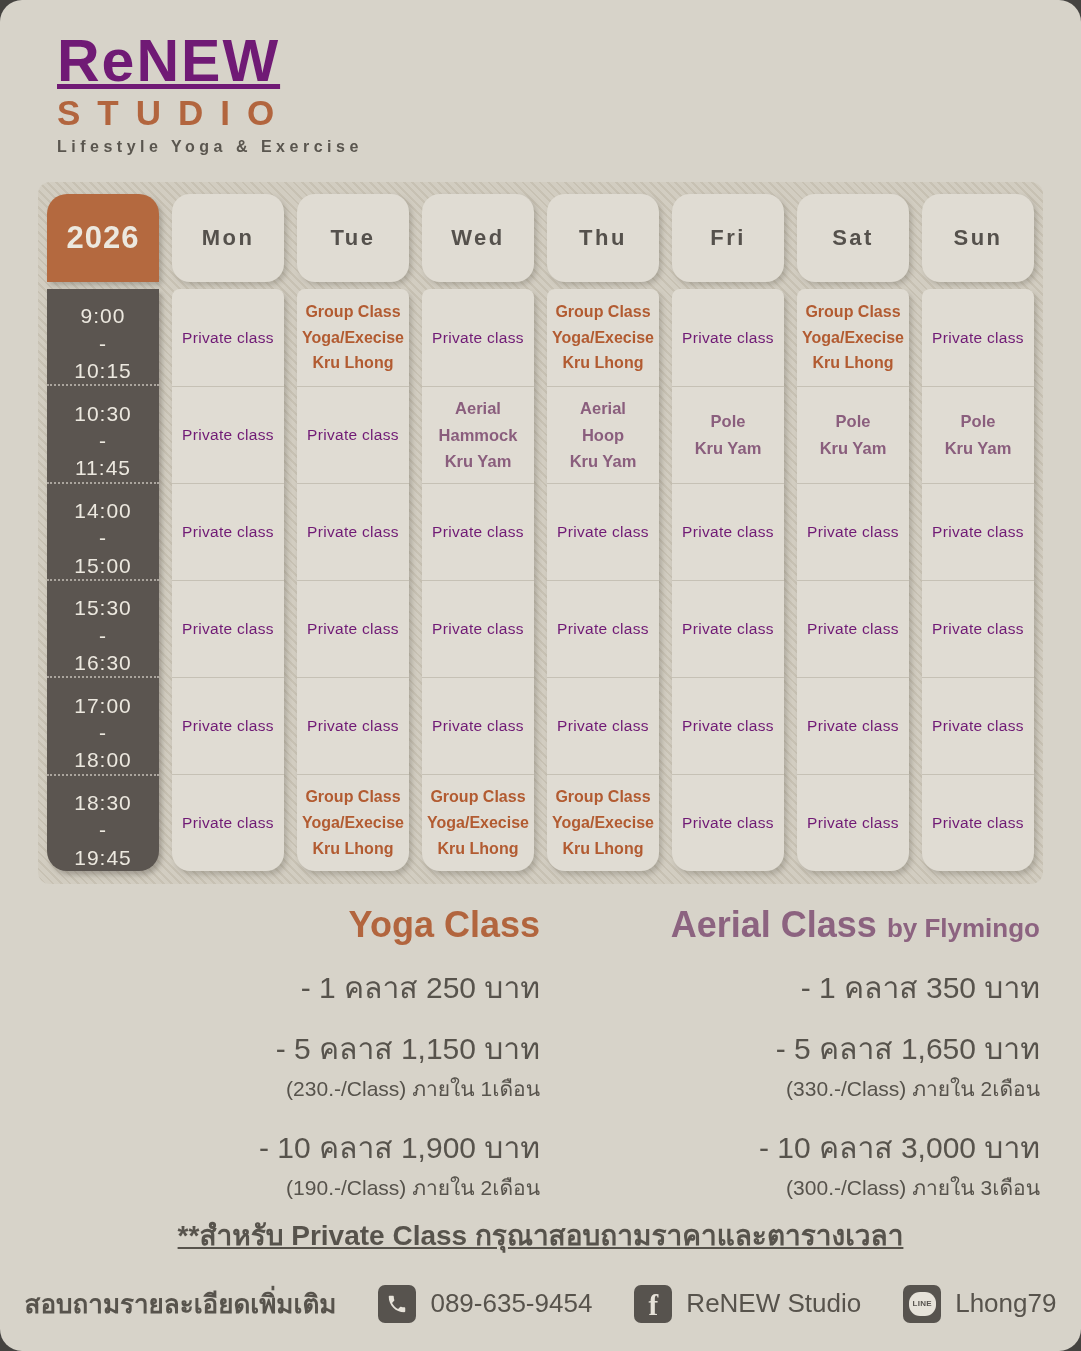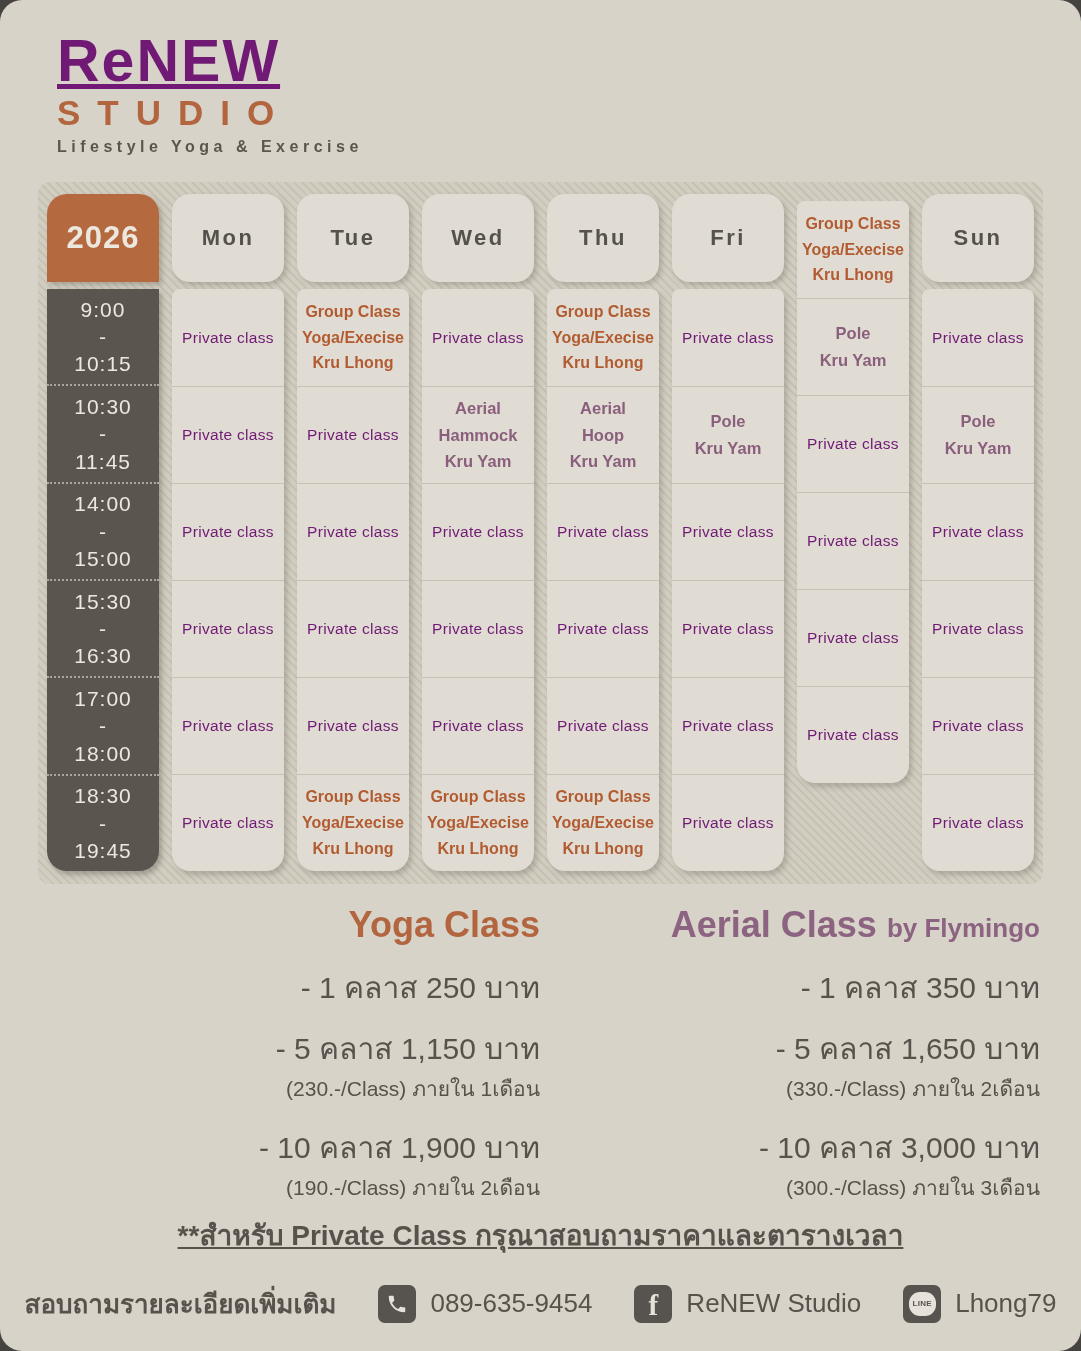--- a/index.html
+++ b/index.html
@@ -29,21 +29,21 @@
     display:flex; align-items:center; justify-content:center;
     color:#ece8df; font-size:31px; font-weight:bold; letter-spacing:1px;
     box-shadow:3px 3px 5px rgba(80,75,65,.30);
   }
   .time-body{
     margin-top:7px; height:582px; background:#5b5550;
     border-radius:0 0 20px 20px; display:flex; flex-direction:column;
     box-shadow:3px 4px 5px rgba(80,75,65,.35);
   }
   .time-cell{
-    flex:1; display:flex; flex-direction:column; align-items:center; justify-content:center;
+    flex:1; display:flex; flex-direction:column; align-items:center; justify-content:flex-end;
     color:#ece8df; font-size:21px; letter-spacing:1px; line-height:1.3;
     border-top:2px dotted rgba(236,232,223,.55);
   }
   .time-cell:first-child{border-top:none;}
   .day-header{
     height:88px; background:#e0dcd3; border-radius:18px;
     display:flex; align-items:center; justify-content:center;
     color:#55514c; font-size:22px; font-weight:bold; letter-spacing:2.5px;
     box-shadow:3px 3px 5px rgba(80,75,65,.25);
   }
@@ -268,20 +268,21 @@
           </div>
           <div class="cell private">
             <div class="cline">Private class</div>
           </div>
           <div class="cell private">
             <div class="cline">Private class</div>
           </div>
         </div>
       </div>
       <div class="col">
+        <div class="day-header">Sat</div>
         <div class="col-body">
           <div class="cell yoga">
             <div class="cline">Group Class</div>
             <div class="cline">Yoga/Execise</div>
             <div class="cline">Kru Lhong</div>
           </div>
           <div class="cell aerial">
             <div class="cline">Pole</div>
             <div class="cline">Kru Yam</div>
           </div>

